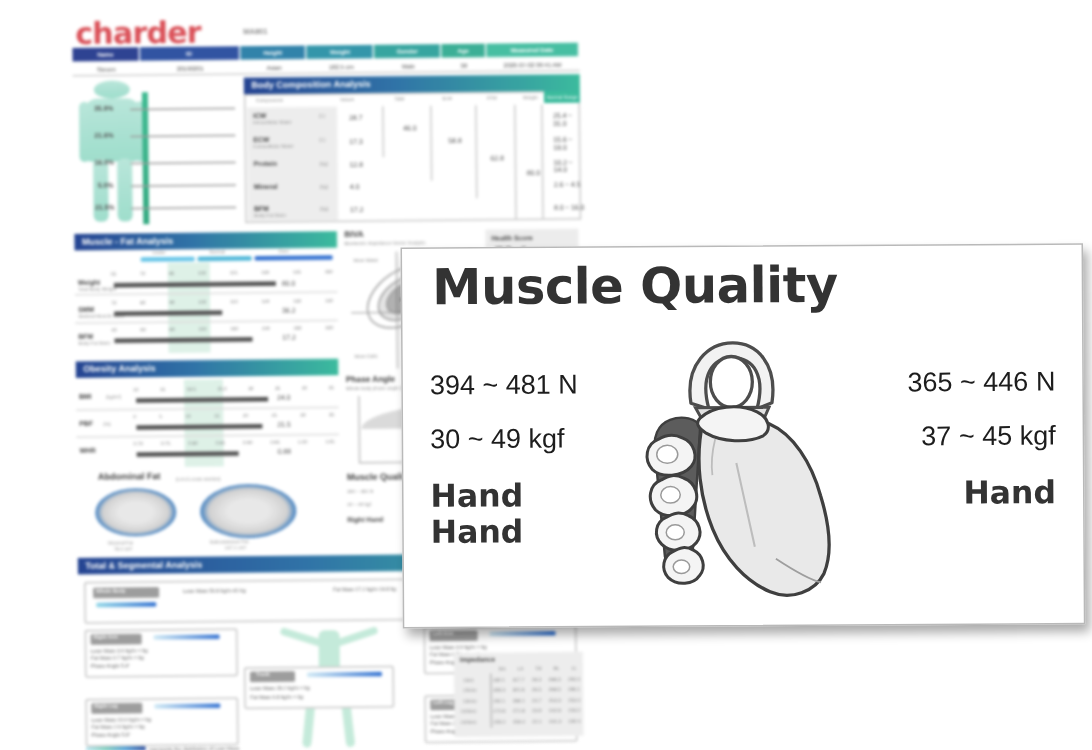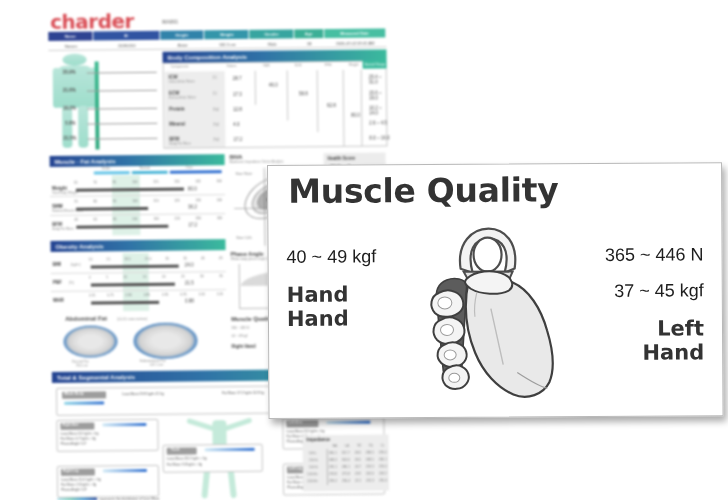--- a/index.html
+++ b/index.html
@@ -584,29 +584,29 @@
       <span>231.3</span>
       <span>230.4</span>
     </div>
 </div>
 
 <div id="mag-card">
 
   <div id="mag-title">Muscle Quality</div>
 
   <div class="col-left">
-    <div class="val-line">40 ~ 49 kgf</div>
+    <div class="val-line">394 ~ 481 N</div>
+    <div class="val-line">30 ~ 49 kgf</div>
     <div class="hand-line">Hand</div>
     <div class="hand-line">Hand</div>
   </div>
 
   <div class="col-right">
     <div class="val-line">365 ~ 446 N</div>
     <div class="val-line">37 ~ 45 kgf</div>
-    <div class="hand-line">Left</div>
     <div class="hand-line">Hand</div>
   </div>
 
   <div id="grip-illustration">
     <svg viewBox="0 0 160 190" width="160" height="190" xmlns="http://www.w3.org/2000/svg">
 
       <path d="M44 46 C40 20 56 6 72 6 C88 6 102 20 98 46 L88 50 C94 28 86 16 72 16 C58 16 50 28 56 50 Z" fill="#f2f2f2" stroke="#4d4d4d" stroke-width="2.2" stroke-linejoin="round"></path>
       <ellipse cx="71" cy="32" rx="14" ry="17" fill="#ffffff" stroke="#4d4d4d" stroke-width="2.2"></ellipse>
       <path d="M47 49 L96 49 L92 58 L52 58 Z" fill="#e2e2e2" stroke="#4d4d4d" stroke-width="2"></path>
 

